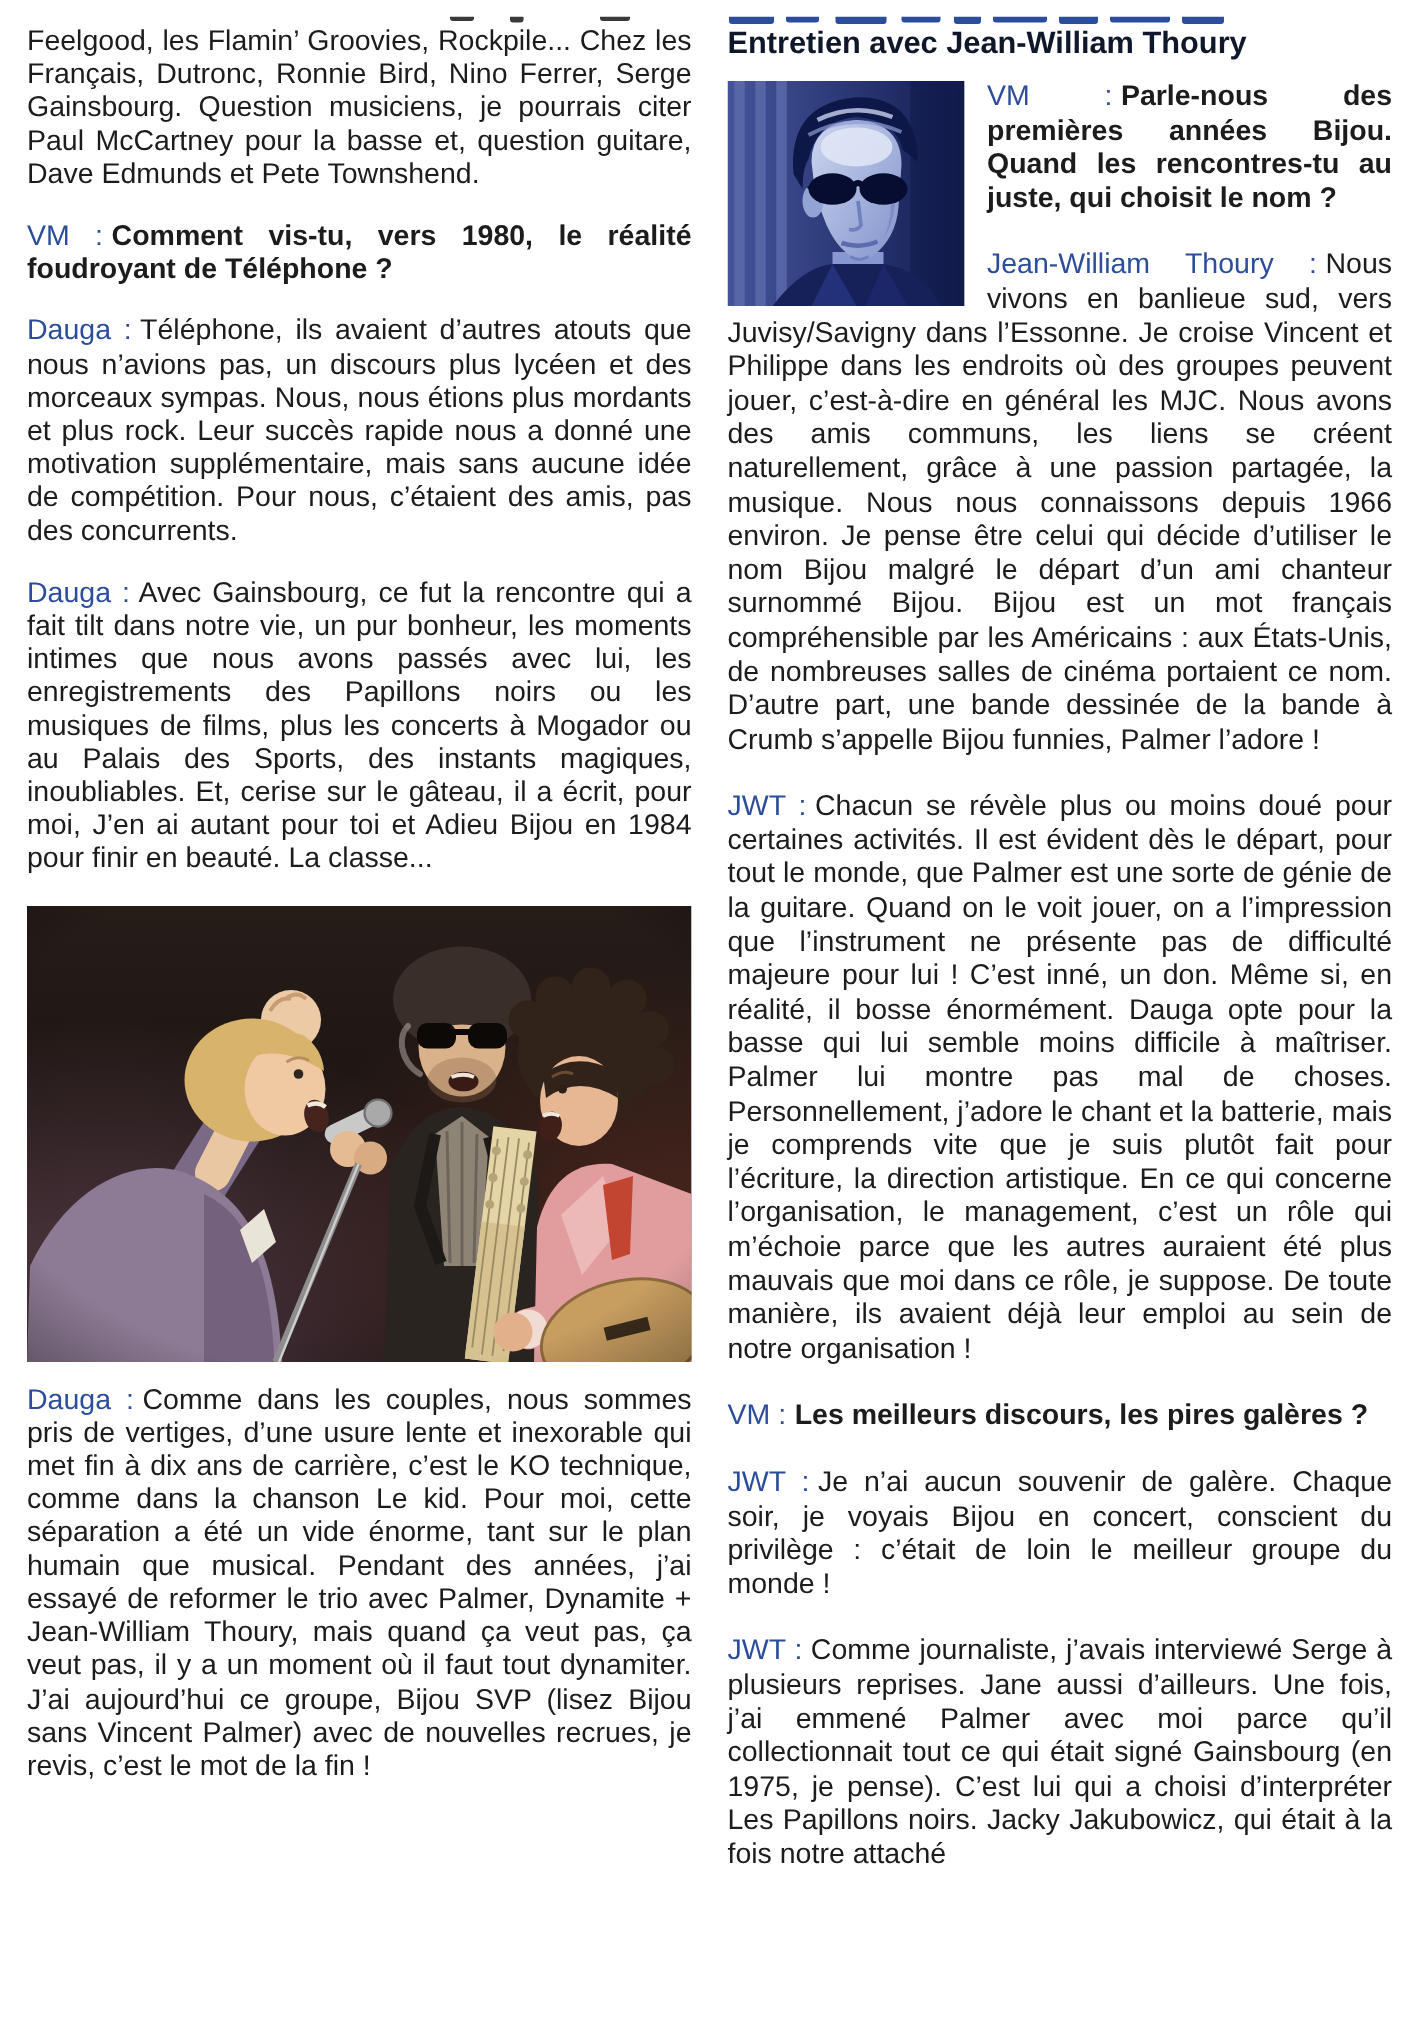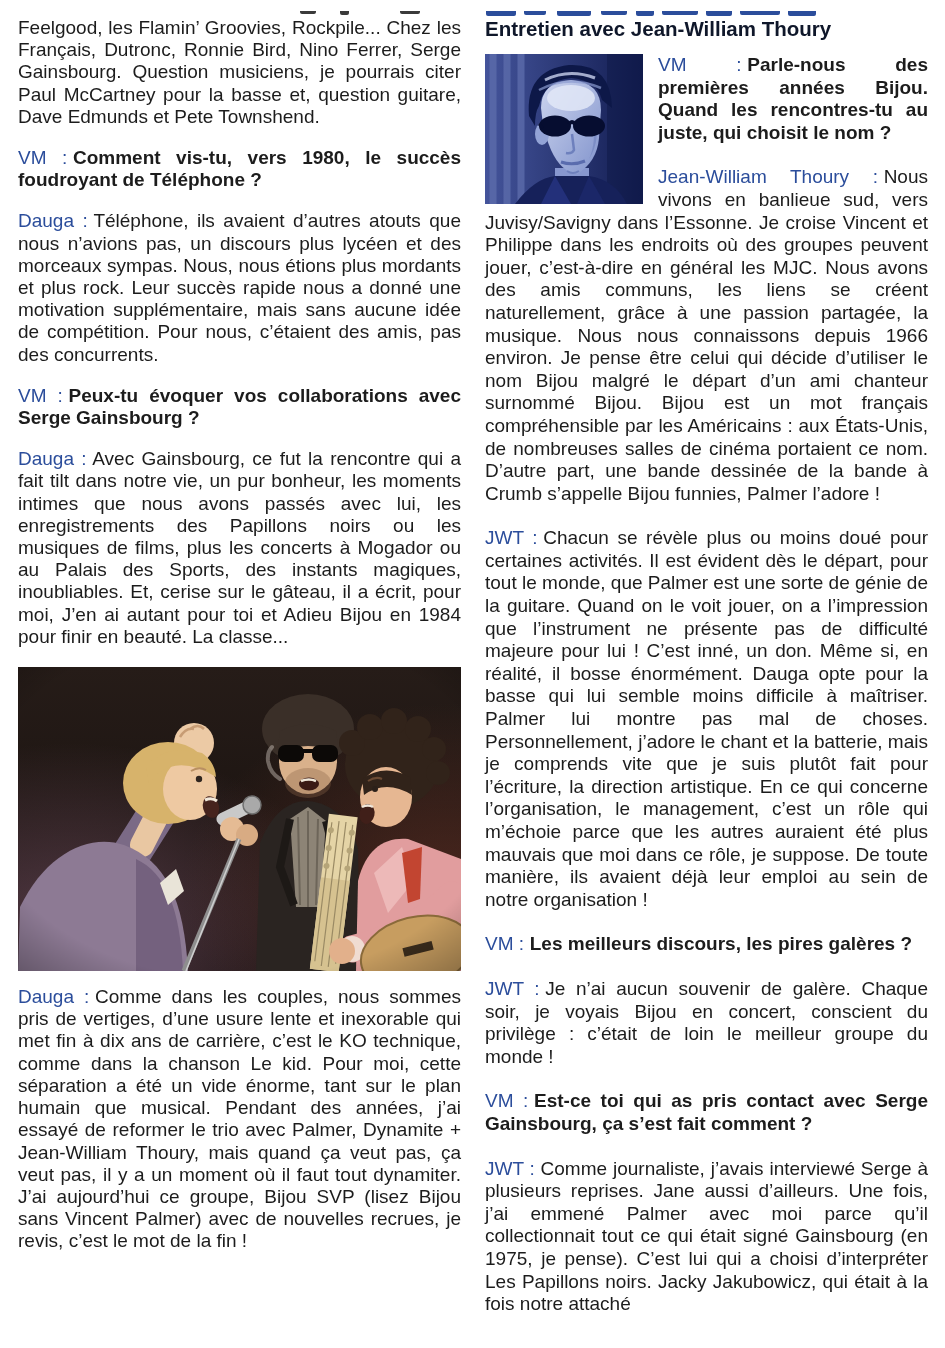--- a/index.html
+++ b/index.html
@@ -48,25 +48,24 @@
   <span class="frag" style="left:601px;width:26px;height:4px;"></span>
   <span class="frag" style="left:636px;width:18px;height:5px;"></span>
   <span class="frag" style="left:662px;width:36px;height:4px;"></span>
   <span class="frag" style="left:706px;width:26px;height:5px;"></span>
   <span class="frag" style="left:740px;width:40px;height:4px;"></span>
   <span class="frag" style="left:788px;width:28px;height:5px;"></span>
 
   <div class="col col-left">
     <p><span>Feelgood, les Flamin’ Groovies, Rockpile... Chez les Français, Dutronc, Ronnie Bird, Nino Ferrer, Serge Gainsbourg. Question musiciens, je pourrais citer Paul McCartney pour la basse et, question guitare, Dave Edmunds et Pete Townshend.</span></p>
 
-    <p class="q"><span class="spk">VM :</span><span>Comment vis-tu, vers 1980, le succès foudroyant de Téléphone ?</span></p>
+    <p class="q"><span class="spk">VM :</span><span>Comment vis-tu, vers 1980, le réalité foudroyant de Téléphone ?</span></p>
 
     <p><span class="spk">Dauga :</span><span>Téléphone, ils avaient d’autres atouts que nous n’avions pas, un discours plus lycéen et des morceaux sympas. Nous, nous étions plus mordants et plus rock. Leur succès rapide nous a donné une motivation supplémentaire, mais sans aucune idée de compétition. Pour nous, c’étaient des amis, pas des concurrents.</span></p>
 
-    <p class="q"><span class="spk">VM :</span><span>Peux-tu évoquer vos collaborations avec Serge Gainsbourg ?</span></p>
 
     <p><span class="spk">Dauga :</span><span>Avec Gainsbourg, ce fut la rencontre qui a fait tilt dans notre vie, un pur bonheur, les moments intimes que nous avons passés avec lui, les enregistrements des Papillons noirs ou les musiques de films, plus les concerts à Mogador ou au Palais des Sports, des instants magiques, inoubliables. Et, cerise sur le gâteau, il a écrit, pour moi, J’en ai autant pour toi et Adieu Bijou en 1984 pour finir en beauté. La classe...</span></p>
 
     <figure class="concert">
       <svg viewBox="0 0 443 304" width="443" height="304">
         <defs>
           <linearGradient id="c-bg" x1="0" y1="0" x2="0" y2="1">
             <stop offset="0" stop-color="#261c18"></stop>
               <stop offset="1" stop-color="#140e0c"></stop>
           </linearGradient>
@@ -212,19 +211,18 @@
 
     <p><span class="spk">Jean-William Thoury :</span><span>Nous vivons en banlieue sud, vers Juvisy/Savigny dans l’Essonne. Je croise Vincent et Philippe dans les endroits où des groupes peuvent jouer, c’est-à-dire en général les MJC. Nous avons des amis communs, les liens se créent naturellement, grâce à une passion partagée, la musique. Nous nous connaissons depuis 1966 environ. Je pense être celui qui décide d’utiliser le nom Bijou malgré le départ d’un ami chanteur surnommé Bijou. Bijou est un mot français compréhensible par les Américains : aux États-Unis, de nombreuses salles de cinéma portaient ce nom. D’autre part, une bande dessinée de la bande à Crumb s’appelle Bijou funnies, Palmer l’adore !</span></p>
 
 
     <p><span class="spk">JWT :</span><span>Chacun se révèle plus ou moins doué pour certaines activités. Il est évident dès le départ, pour tout le monde, que Palmer est une sorte de génie de la guitare. Quand on le voit jouer, on a l’impression que l’instrument ne présente pas de difficulté majeure pour lui ! C’est inné, un don. Même si, en réalité, il bosse énormément. Dauga opte pour la basse qui lui semble moins difficile à maîtriser. Palmer lui montre pas mal de choses. Personnellement, j’adore le chant et la batterie, mais je comprends vite que je suis plutôt fait pour l’écriture, la direction artistique. En ce qui concerne l’organisation, le management, c’est un rôle qui m’échoie parce que les autres auraient été plus mauvais que moi dans ce rôle, je suppose. De toute manière, ils avaient déjà leur emploi au sein de notre organisation !</span></p>
 
     <p class="q"><span class="spk">VM :</span><span>Les meilleurs discours, les pires galères ?</span></p>
 
     <p><span class="spk">JWT :</span><span>Je n’ai aucun souvenir de galère. Chaque soir, je voyais Bijou en concert, conscient du privilège : c’était de loin le meilleur groupe du monde !</span></p>
 
-    <p class="q"><span class="spk">VM :</span><span>Est-ce toi qui as pris contact avec Serge Gainsbourg, ça s’est fait comment ?</span></p>
 
     <p><span class="spk">JWT :</span><span>Comme journaliste, j’avais interviewé Serge à plusieurs reprises. Jane aussi d’ailleurs. Une fois, j’ai emmené Palmer avec moi parce qu’il collectionnait tout ce qui était signé Gainsbourg (en 1975, je pense). C’est lui qui a choisi d’interpréter Les Papillons noirs. Jacky Jakubowicz, qui était à la fois notre attaché</span></p>
   </div>
 
   <span class="edge-mark"></span>
 </div>
 
 </body></html>

